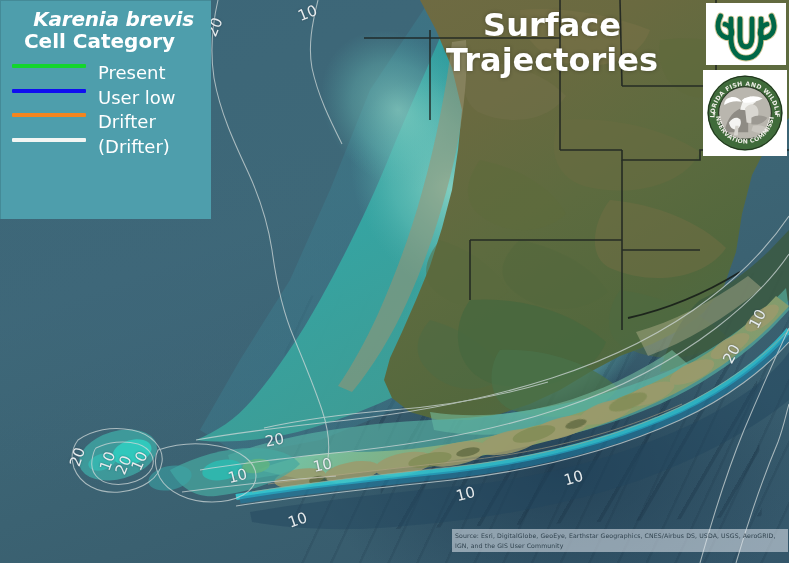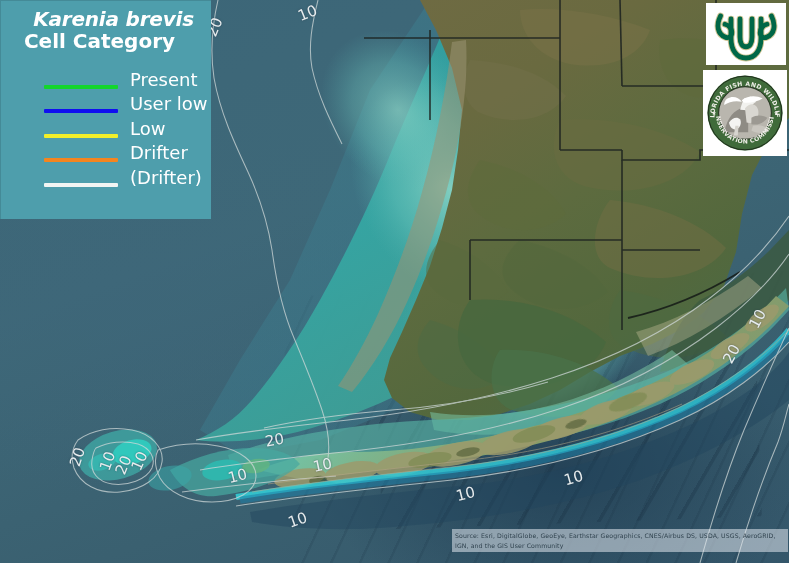--- a/index.html
+++ b/index.html
@@ -25,21 +25,21 @@
   .land{position:absolute;left:0;top:0;width:789px;height:563px;}
 
   
   .legend{position:absolute;left:0;top:0;width:211px;height:219px;
     background:#4e9eac;box-shadow:1px 1px 0 rgba(0,0,0,.12) inset;}
   .legend-title1{color:#fff;font-weight:bold;font-style:italic;font-size:20px;
     text-align:center;letter-spacing:-.2px;margin:9px 0 0 16px;line-height:1.05;}
   .legend-title2{color:#fff;font-weight:bold;font-size:20px;text-align:center;
     line-height:1.05;margin:1px 12px 0 0;}
   .legend-rows{margin-top:12px;}
-  .legend-row{display:flex;align-items:flex-end;height:24.5px;padding-left:32px;}
+  .legend-row{display:flex;align-items:flex-start;height:24.5px;}
   .swatch-cell{width:98px;display:flex;align-items:center;justify-content:center;}
   .swatch{width:74px;height:4px;border-radius:1px;}
   .legend-label{color:#fff;font-size:18px;line-height:1;white-space:nowrap;}
 
   
   .map-title{position:absolute;left:418px;top:8px;width:268px;color:#ffffff;
     font-size:32px;font-weight:bold;line-height:1.08;text-align:center;
     text-shadow:0 0 4px rgba(0,0,0,.30);}
 
   
@@ -297,39 +297,37 @@
           <div class="legend-label">Present</div>
         </div>
         <div class="legend-row">
           <div class="swatch-cell">
             <div class="swatch" style="background: rgb(15, 15, 240);"></div>
           </div>
           <div class="legend-label">User low</div>
         </div>
         <div class="legend-row">
           <div class="swatch-cell">
-            <div class="swatch" style="background: rgb(242, 239, 42);"></div>
-          </div>
-          <div class="legend-label">Low</div>
-        </div>
-        <div class="legend-row">
-          <div class="swatch-cell">
             <div class="swatch" style="background: rgb(244, 133, 31);"></div>
           </div>
           <div class="legend-label">Drifter</div>
         </div>
         <div class="legend-row">
           <div class="swatch-cell">
             <div class="swatch" style="background: rgb(242, 245, 243);"></div>
           </div>
           <div class="legend-label">(Drifter)</div>
         </div>
       </div>
   </div>
 
+  <div class="map-title">
+    <div>Surface</div>
+    <div>Trajectories</div>
+  </div>
 
   <div class="logo-usf">
     <svg viewBox="0 0 100 80" width="76" height="60">
       <g fill="none" stroke="#cfc493" stroke-width="9" stroke-linejoin="round" stroke-linecap="round">
         <path d="M16,16 C10,28 12,40 22,44 C26,46 30,44 31,40 C32,33 27,28 22,27"></path>
         <path d="M84,16 C90,28 88,40 78,44 C74,46 70,44 69,40 C68,33 73,28 78,27"></path>
         <path d="M30,20 L30,46 C30,62 38,72 50,72 C62,72 70,62 70,46 L70,20"></path>
         <path d="M42,20 L42,44 C42,52 45,57 50,57 C55,57 58,52 58,44 L58,20"></path>
       </g>
       <g fill="none" stroke="#006747" stroke-width="6.4" stroke-linejoin="round" stroke-linecap="round">

